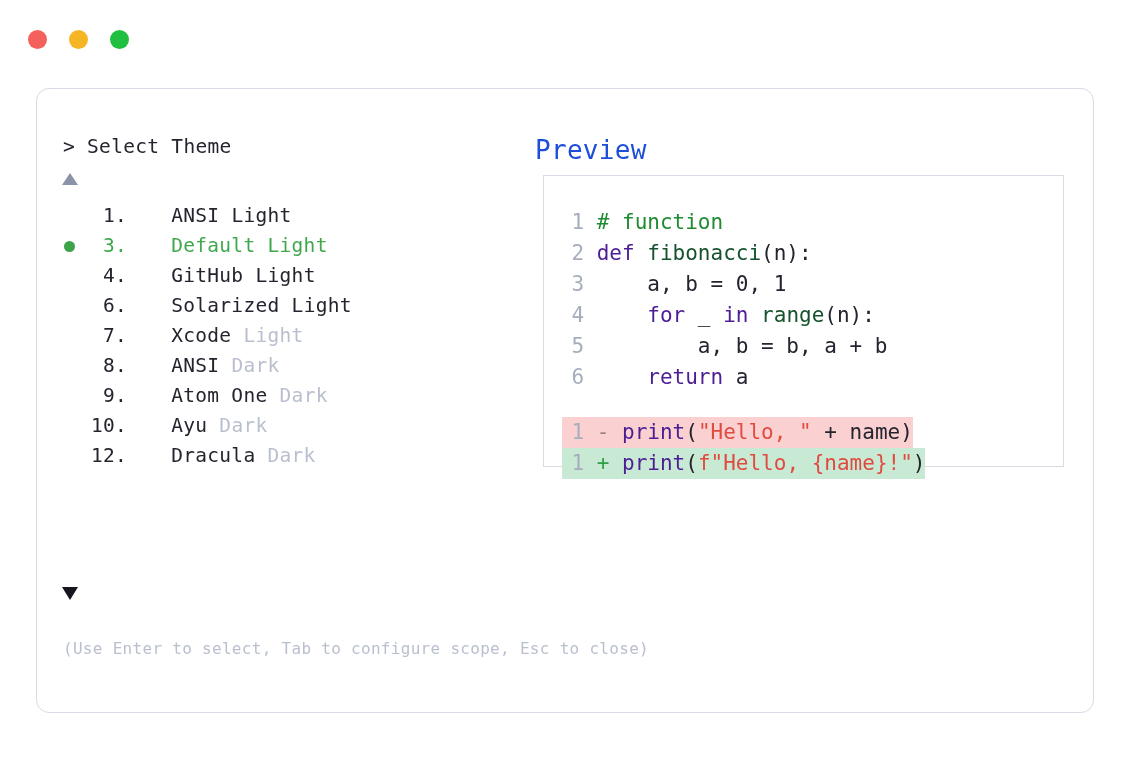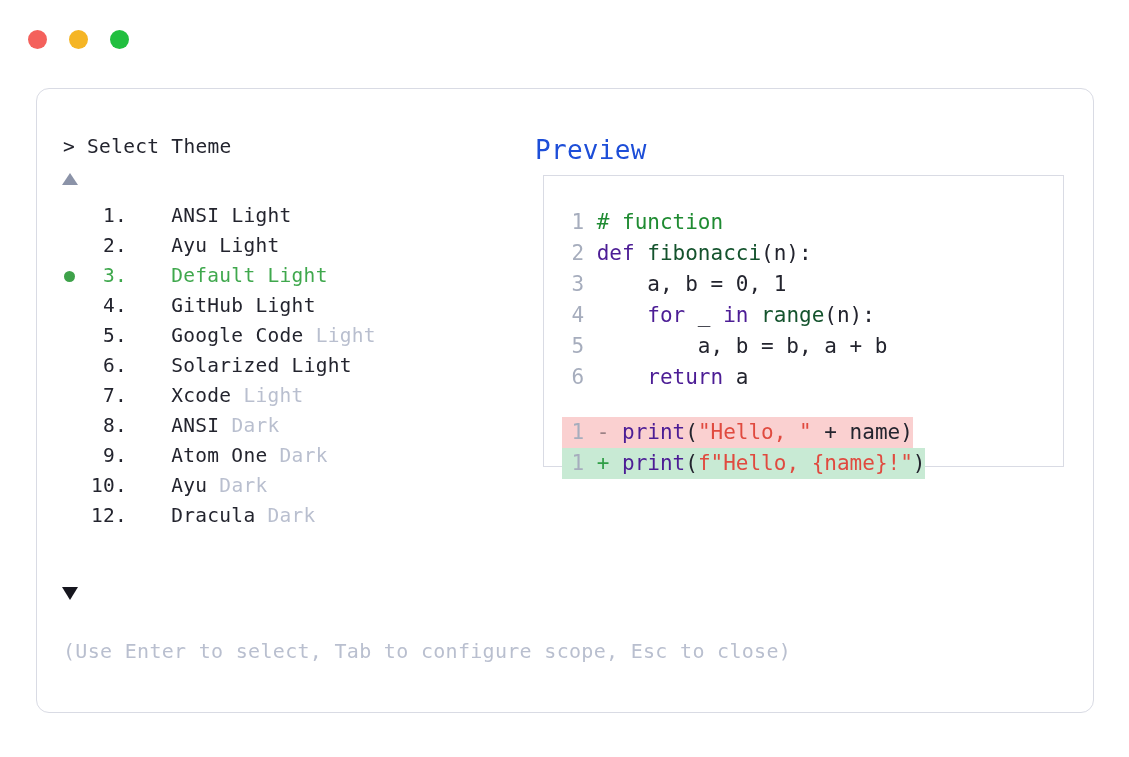--- a/index.html
+++ b/index.html
@@ -82,21 +82,21 @@
   .base { color: #23242e; margin-left: 32px; }
   .variant { color: #23242e; }
   .theme-row.selected .num,
   .theme-row.selected .base,
   .theme-row.selected .variant { color: #3fa84d; }
   .theme-row .variant.dim { color: #b9bfcf; }
 
   
   .hint {
     position: absolute; left: 26px; top: 550px;
-    font-size: 20px; color: #b9bfcf;
+    font-size: 16px; color: #b9bfcf;
     letter-spacing: .3px; white-space: pre;
   }
 
   
   .preview-box {
     position: absolute;
     left: 506px; top: 86px;
     width: 521px; height: 292px;
     border: 1.6px solid #d9dbe4;
     background: #ffffff;
@@ -137,24 +137,22 @@
   <div class="panel">
 
     <div class="prompt">&gt; Select Theme</div>
     <div class="preview-title">Preview</div>
 
     <div class="arrow-up"></div>
     <div class="arrow-down"></div>
 
     <div class="theme-list">
         <div class="theme-row"><span class="num"> 1.</span><span> </span><span class="base">ANSI</span><span> </span><span class="variant">Light</span></div>
-        <div class="theme-row"><span class="num"> 2.</span><span> </span><span class="base">Ayu</span><span> </span><span class="variant">Light</span></div>
         <div class="theme-row selected"><span class="sel-dot"></span><span class="num"> 3.</span><span> </span><span class="base">Default</span><span> </span><span class="variant">Light</span></div>
         <div class="theme-row"><span class="num"> 4.</span><span> </span><span class="base">GitHub</span><span> </span><span class="variant">Light</span></div>
-        <div class="theme-row"><span class="num"> 5.</span><span> </span><span class="base">Google Code</span><span> </span><span class="variant dim">Light</span></div>
         <div class="theme-row"><span class="num"> 6.</span><span> </span><span class="base">Solarized</span><span> </span><span class="variant">Light</span></div>
         <div class="theme-row"><span class="num"> 7.</span><span> </span><span class="base">Xcode</span><span> </span><span class="variant dim">Light</span></div>
         <div class="theme-row"><span class="num"> 8.</span><span> </span><span class="base">ANSI</span><span> </span><span class="variant dim">Dark</span></div>
         <div class="theme-row"><span class="num"> 9.</span><span> </span><span class="base">Atom One</span><span> </span><span class="variant dim">Dark</span></div>
         <div class="theme-row"><span class="num">10.</span><span> </span><span class="base">Ayu</span><span> </span><span class="variant dim">Dark</span></div>
         <div class="theme-row"><span class="num">12.</span><span> </span><span class="base">Dracula</span><span> </span><span class="variant dim">Dark</span></div>
       </div>
 
     <div class="hint">(Use Enter to select, Tab to configure scope, Esc to close)</div>
 

